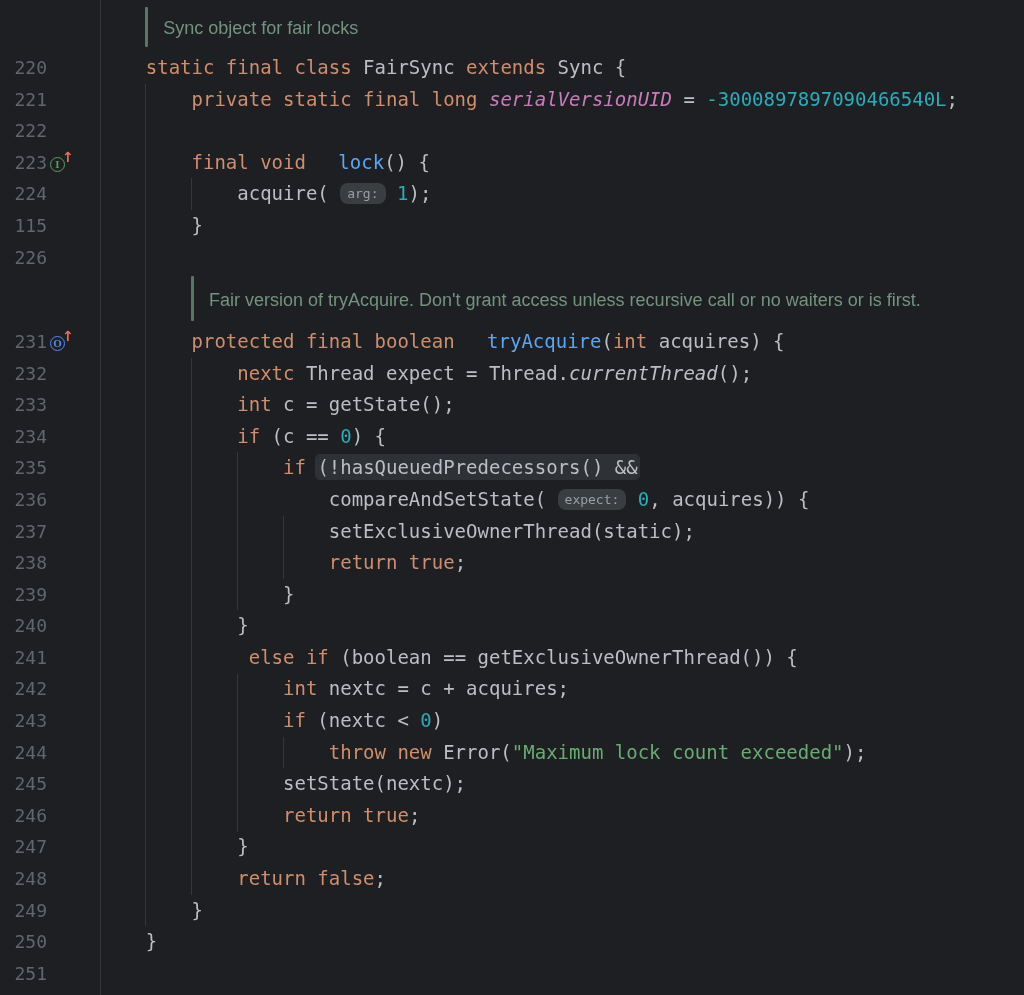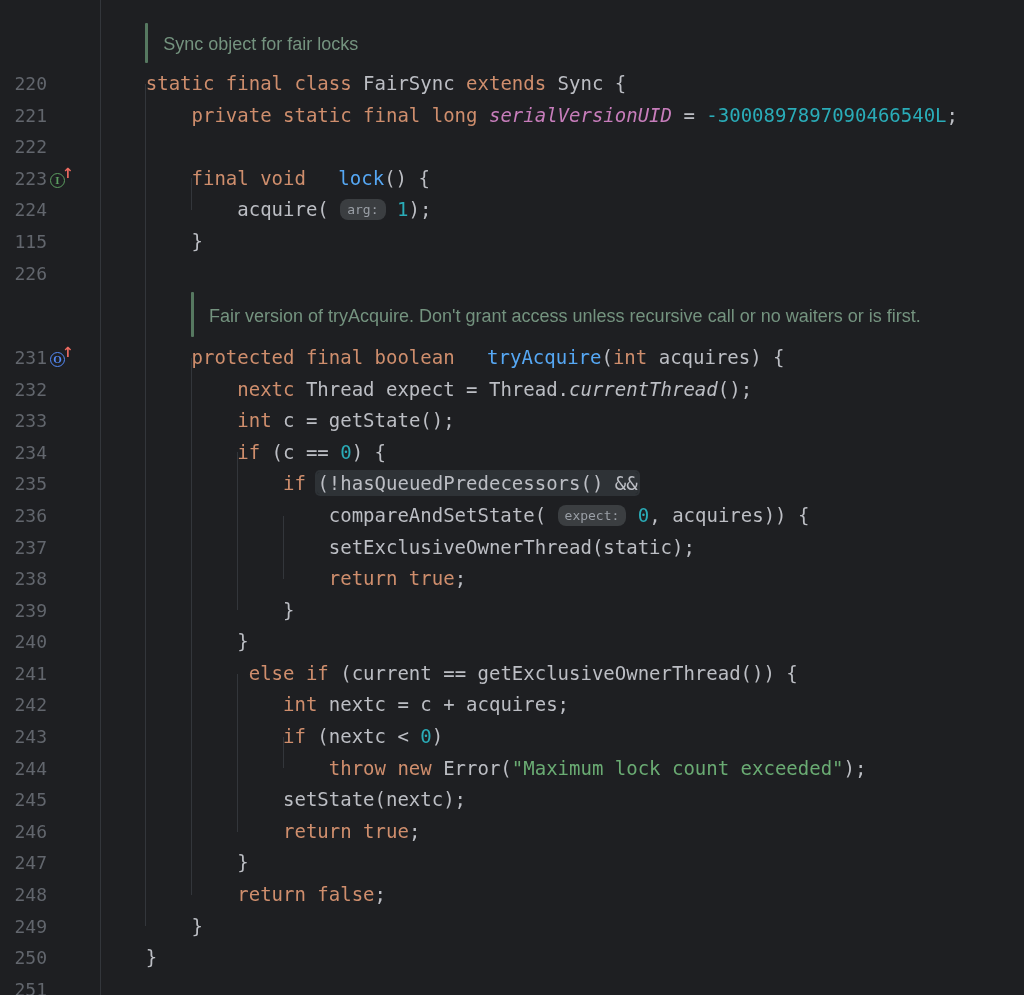--- a/index.html
+++ b/index.html
@@ -4,21 +4,21 @@
 <style>
   :root{
     --bg:#1E1F22; --lnum:#62666D; --kw:#CF8E6D; --tx:#BCBEC4; --md:#56A8F5;
     --num:#2AACB8; --str:#6AAB73; --sf:#C77DBB; --doc:#74937F; --bar:#567860;
     --hintbg:#3B3E41; --hinttx:#9A9FA6; --hl:#2E3236; --guide:#33363B;
     --impl:#5C9E61; --ovr:#548AF7; --arrow:#EF6B61;
   }
   html,body{margin:0;padding:0;}
   body{width:1024px;height:995px;background:var(--bg);overflow:hidden;position:relative;}
   #editor{
-    position:absolute;inset:0;padding-top:20px;box-sizing:border-box;
+    position:absolute;inset:0;padding-top:4px;box-sizing:border-box;
     font-family:"DejaVu Sans Mono",monospace;font-size:19px;
   }
   .guide{position:absolute;width:1px;background:var(--guide);}
   .row{position:relative;height:31.6px;line-height:31.6px;white-space:pre;}
   .lnum{
     position:absolute;left:0;top:0;width:47px;text-align:right;
     color:var(--lnum);font-size:18px;
   }
   .code{position:absolute;left:100px;top:0;color:var(--tx);}
   .kw{color:var(--kw);} .num{color:var(--num);} .str{color:var(--str);}
@@ -78,21 +78,21 @@
     <div class="row"><span class="lnum">231</span><span class="gicon"><span class="circ" style="border-color: rgb(84, 138, 247); color: rgb(84, 138, 247);">O</span><span class="arr">↑</span></span><span class="code"><span>        </span><span class="kw">protected final boolean</span><span> </span><span class="md">tryAcquire</span><span>(</span><span class="kw">int</span><span> acquires) {</span></span></div>
     <div class="row"><span class="lnum">232</span><span class="code"><span>            </span><span class="kw">nextc</span><span> Thread expect = Thread.</span><span class="sm">currentThread</span><span>();</span></span></div>
     <div class="row"><span class="lnum">233</span><span class="code"><span>            </span><span class="kw">int</span><span> c = getState();</span></span></div>
     <div class="row"><span class="lnum">234</span><span class="code"><span>            </span><span class="kw">if</span><span> (c == </span><span class="num">0</span><span>) {</span></span></div>
     <div class="row"><span class="lnum">235</span><span class="code"><span>                </span><span class="kw">if</span><span> </span><span class="hl">(!hasQueuedPredecessors() &amp;&amp;</span></span></div>
     <div class="row"><span class="lnum">236</span><span class="code"><span>                    compareAndSetState( </span><span class="hint">expect:</span><span> </span><span class="num">0</span><span>, acquires)) {</span></span></div>
     <div class="row"><span class="lnum">237</span><span class="code"><span>                    setExclusiveOwnerThread(static);</span></span></div>
     <div class="row"><span class="lnum">238</span><span class="code"><span>                    </span><span class="kw">return true</span><span>;</span></span></div>
     <div class="row"><span class="lnum">239</span><span class="code"><span>                }</span></span></div>
     <div class="row"><span class="lnum">240</span><span class="code"><span>            }</span></span></div>
-    <div class="row"><span class="lnum">241</span><span class="code"><span>             </span><span class="kw">else if</span><span> (current == getExclusiveOwnerThread()) {</span></span></div>
+    <div class="row"><span class="lnum">241</span><span class="code"><span>             </span><span class="kw">else if</span><span> (boolean == getExclusiveOwnerThread()) {</span></span></div>
     <div class="row"><span class="lnum">242</span><span class="code"><span>                </span><span class="kw">int</span><span> nextc = c + acquires;</span></span></div>
     <div class="row"><span class="lnum">243</span><span class="code"><span>                </span><span class="kw">if</span><span> (nextc &lt; </span><span class="num">0</span><span>)</span></span></div>
     <div class="row"><span class="lnum">244</span><span class="code"><span>                    </span><span class="kw">throw new</span><span> Error(</span><span class="str">"Maximum lock count exceeded"</span><span>);</span></span></div>
     <div class="row"><span class="lnum">245</span><span class="code"><span>                setState(nextc);</span></span></div>
     <div class="row"><span class="lnum">246</span><span class="code"><span>                </span><span class="kw">return true</span><span>;</span></span></div>
     <div class="row"><span class="lnum">247</span><span class="code"><span>            }</span></span></div>
     <div class="row"><span class="lnum">248</span><span class="code"><span>            </span><span class="kw">return false</span><span>;</span></span></div>
     <div class="row"><span class="lnum">249</span><span class="code"><span>        }</span></span></div>
     <div class="row"><span class="lnum">250</span><span class="code"><span>    }</span></span></div>
     <div class="row"><span class="lnum">251</span><span class="code"></span></div>

